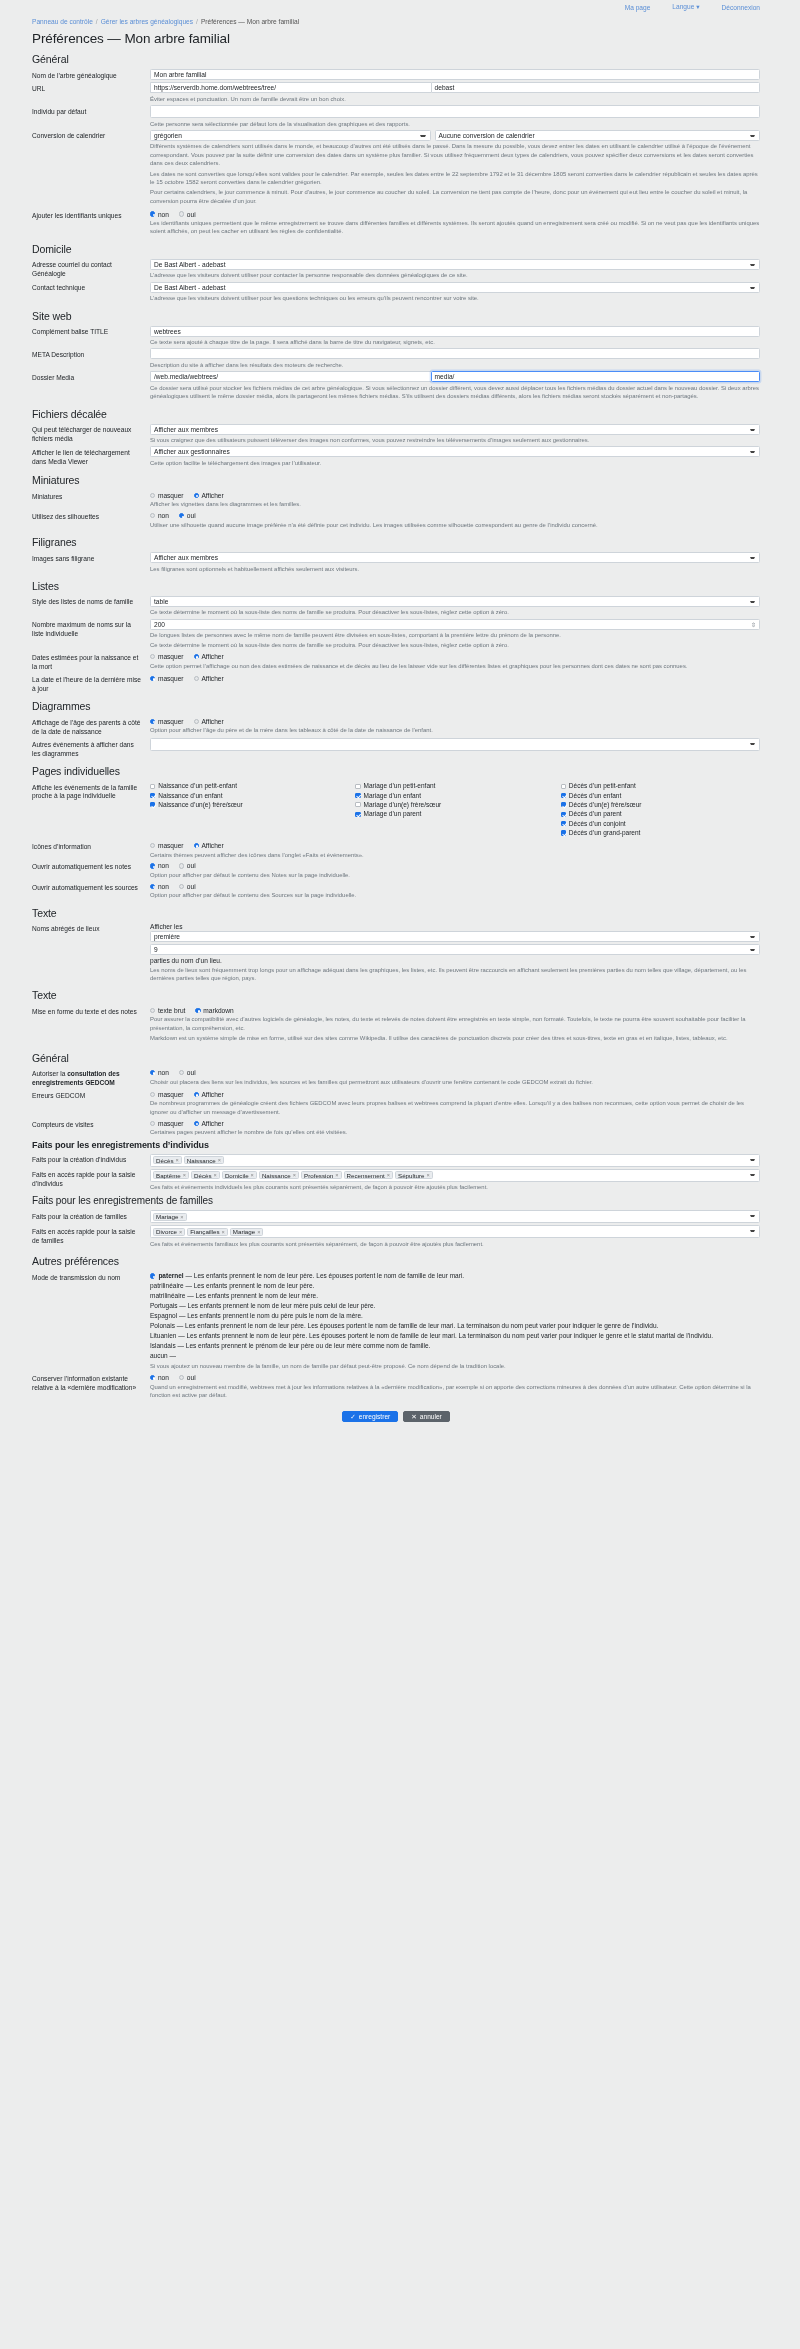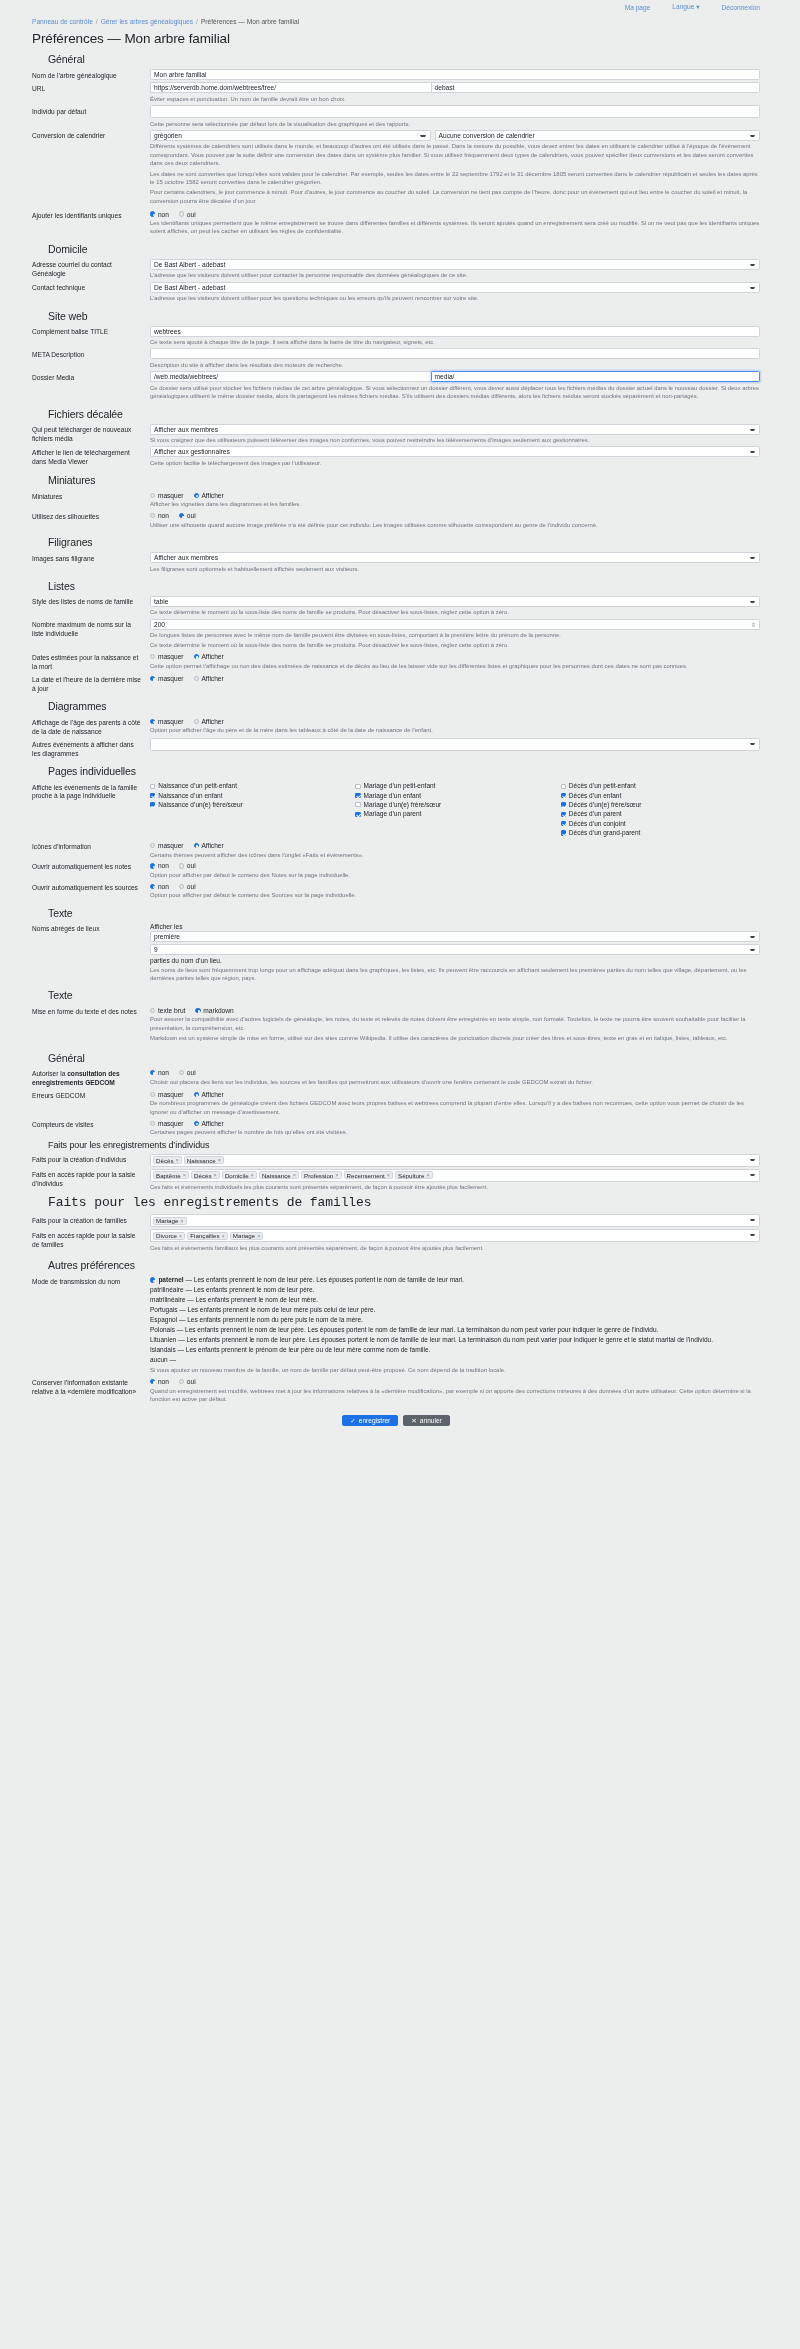--- a/index.html
+++ b/index.html
@@ -15,21 +15,21 @@
     height:14px; background:#eceded;
     display:flex; justify-content:flex-end; align-items:center;
     padding-right:40px; gap:22px;
   }
   .topbar a { color:#5b8fd6; text-decoration:none; font-size:6.6px; }
   .page { padding:0 40px 0 32px; }
   .breadcrumb { padding:4px 0 6px 0; font-size:6.6px; color:#555; }
   .breadcrumb a { color:#5b8fd6; text-decoration:none; }
   .breadcrumb .sep { color:#9aa0a6; margin:0 3px; }
   h1.title { font-size:13.5px; font-weight:400; margin:0 0 2px 0; letter-spacing:-0.1px; color:#212529; }
-  h2.section { font-size:10.5px; font-weight:400; margin:7px 0 4px 16px; color:#212529; letter-spacing:-0.1px; }
+  h2.section { font-size:10.5px; font-weight:400; margin:7px 0 4px 0; color:#212529; letter-spacing:-0.1px; }
   .row { display:flex; align-items:flex-start; margin-bottom:2px; min-height:11px; }
   .lbl {
     width:118px; min-width:118px; padding-right:8px;
     font-size:6.6px; line-height:1.32; color:#212529; padding-top:2.5px;
   }
   .ctl { flex:1; min-width:0; }
   .inp, .sel {
     width:100%; height:11px; background:#fff;
     border:1px solid #ced4da; border-radius:1.5px;
     font-family:"Liberation Sans", sans-serif; font-size:6.6px; color:#212529;
@@ -581,21 +581,21 @@
           </label>
         <label class="opt">
             <span class="rad on"></span>
             <span>Afficher</span>
           </label>
       </div>
       <div class="help">Certaines pages peuvent afficher le nombre de fois qu’elles ont été visitées.</div>
     </div>
   </div>
 
-  <h2 class="section" style="font-size:9px;margin-top:3px;">Faits pour les enregistrements d’individus</h2>
+  <h2 class="section" style="font-size:9px;margin-top:3px;font-weight:bold;">Faits pour les enregistrements d’individus</h2>
 
   <div class="row">
     <div class="lbl">Faits pour la création d’individus</div>
     <div class="ctl">
       <div class="tags">
         <span class="tag">
             <span>Décès</span>
             <span class="x">×</span>
           </span>
         <span class="tag">
@@ -636,21 +636,21 @@
           </span>
         <span class="tag">
             <span>Sépulture</span>
             <span class="x">×</span>
           </span>
       </div>
       <div class="help">Ces faits et événements individuels les plus courants sont présentés séparément, de façon à pouvoir être ajoutés plus facilement.</div>
     </div>
   </div>
 
-  <h2 class="section" style="font-size:13px;margin-top:4px;font-family:Liberation Mono, monospace;">Faits pour les enregistrements de familles</h2>
+  <h2 class="section" style="font-size:10px;margin-top:4px;">Faits pour les enregistrements de familles</h2>
 
   <div class="row">
     <div class="lbl">Faits pour la création de familles</div>
     <div class="ctl">
       <div class="tags">
         <span class="tag">
             <span>Mariage</span>
             <span class="x">×</span>
           </span>
       </div>

